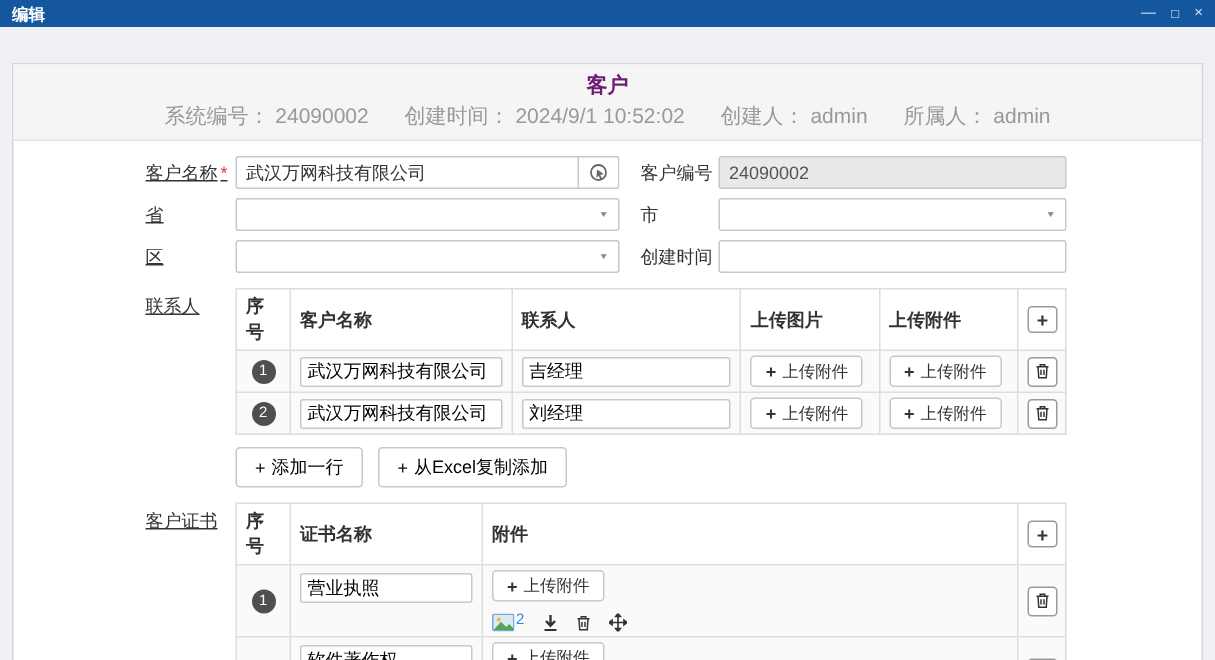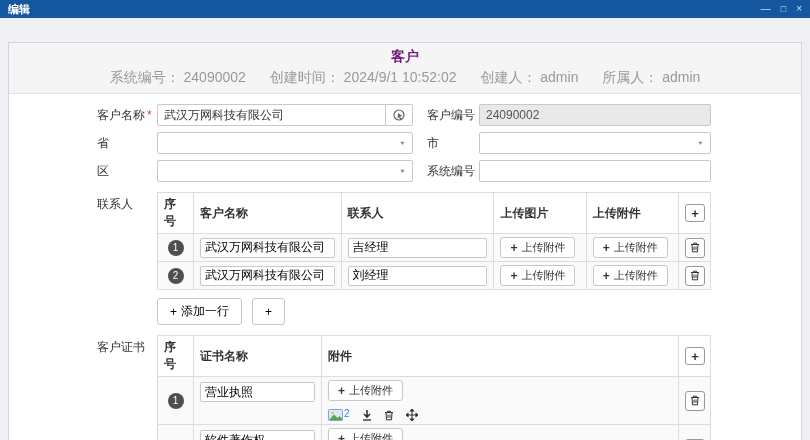--- a/index.html
+++ b/index.html
@@ -27,21 +27,21 @@
   .panel-header {
     background:#f5f5f5; border-bottom:1px solid #e2e2e2; text-align:center; padding:5px 0 6px;
   }
   .panel-title { font-size:14px; font-weight:bold; color:#701a75; }
   .panel-meta { font-size:14px; color:#999; margin-top:3px; }
   .panel-meta span { margin:0 10px; }
 
   
   .form { padding:10px 90px 12px 88px; }
   .frow { display:flex; align-items:center; margin-bottom:6px; }
-  .flabel { width:60px; flex-shrink:0; font-size:12px; color:#333; }
+  .flabel { width:60px; flex-shrink:0; font-size:12px; color:#333;text-decoration:underline; }
   .req { color:#e53935; margin-left:2px; }
   .field1 { width:256px; display:flex; }
   .flabel2 { width:52px; flex-shrink:0; margin-left:14px; font-size:12px; }
   .field2 { flex:1; display:flex;justify-content:flex-end; }
   input.txt, .selectbox {
     height:22px; border:1px solid #c8c8c8; border-radius:2px; font-size:12px;
     padding:1px 6px; width:100%; background:#fff; color:#333;
     font-family:"Liberation Sans","DejaVu Sans",sans-serif;
   }
   input.txt:disabled, input.txt.disabled { background:#e9e9e9; color:#555; }
@@ -159,21 +159,21 @@
         </div>
       </div>
 
       <div class="frow">
         <span class="flabel">区</span>
         <div class="field1">
           <div class="selectbox">
             <span class="caret">▼</span>
           </div>
         </div>
-        <span class="flabel2">系统编号</span>
+        <span class="flabel2">创建时间</span>
         <div class="field2">
           <input class="txt" type="text" value="" style="">
         </div>
       </div>
 
       <div class="srow">
         <span class="flabel" style="padding-top:4px;">联系人</span>
         <div style="flex:1;">
           <table class="grid">
             <colgroup>
@@ -237,20 +237,21 @@
               </tr>
             </tbody>
           </table>
           <div class="addbar">
             <button class="btn-add">
                 <span class="plus">+</span>
                 <span>添加一行</span>
               </button>
             <button class="btn-add">
                 <span class="plus">+</span>
+                <span>从Excel复制添加</span>
               </button>
           </div>
         </div>
       </div>
 
       <div class="srow">
         <span class="flabel" style="padding-top:4px;">客户证书</span>
         <div style="flex:1;">
           <table class="grid">
             <colgroup>

